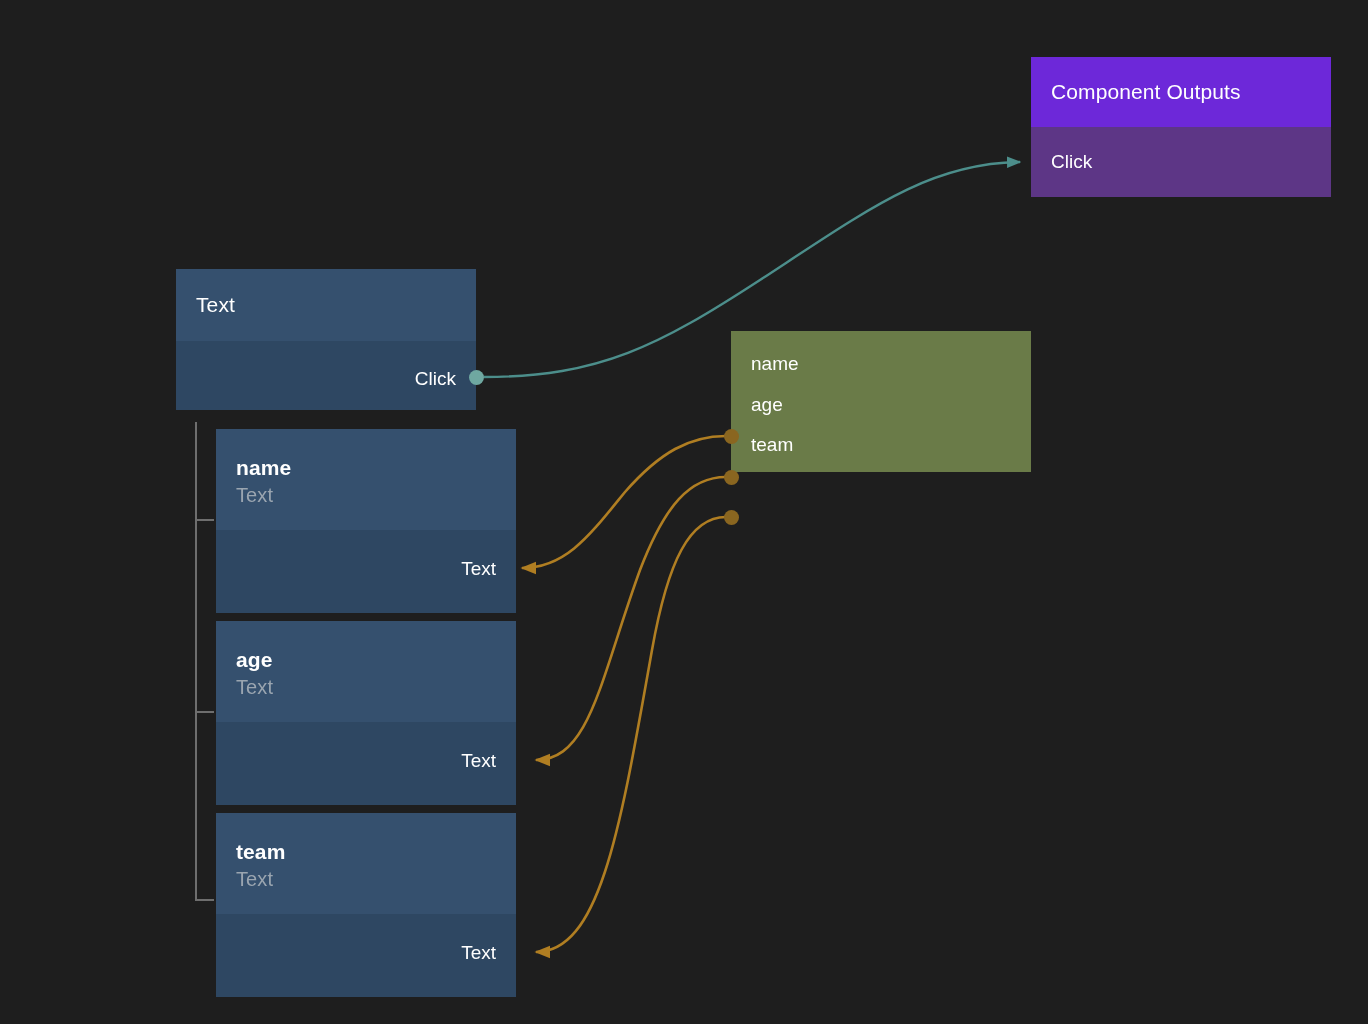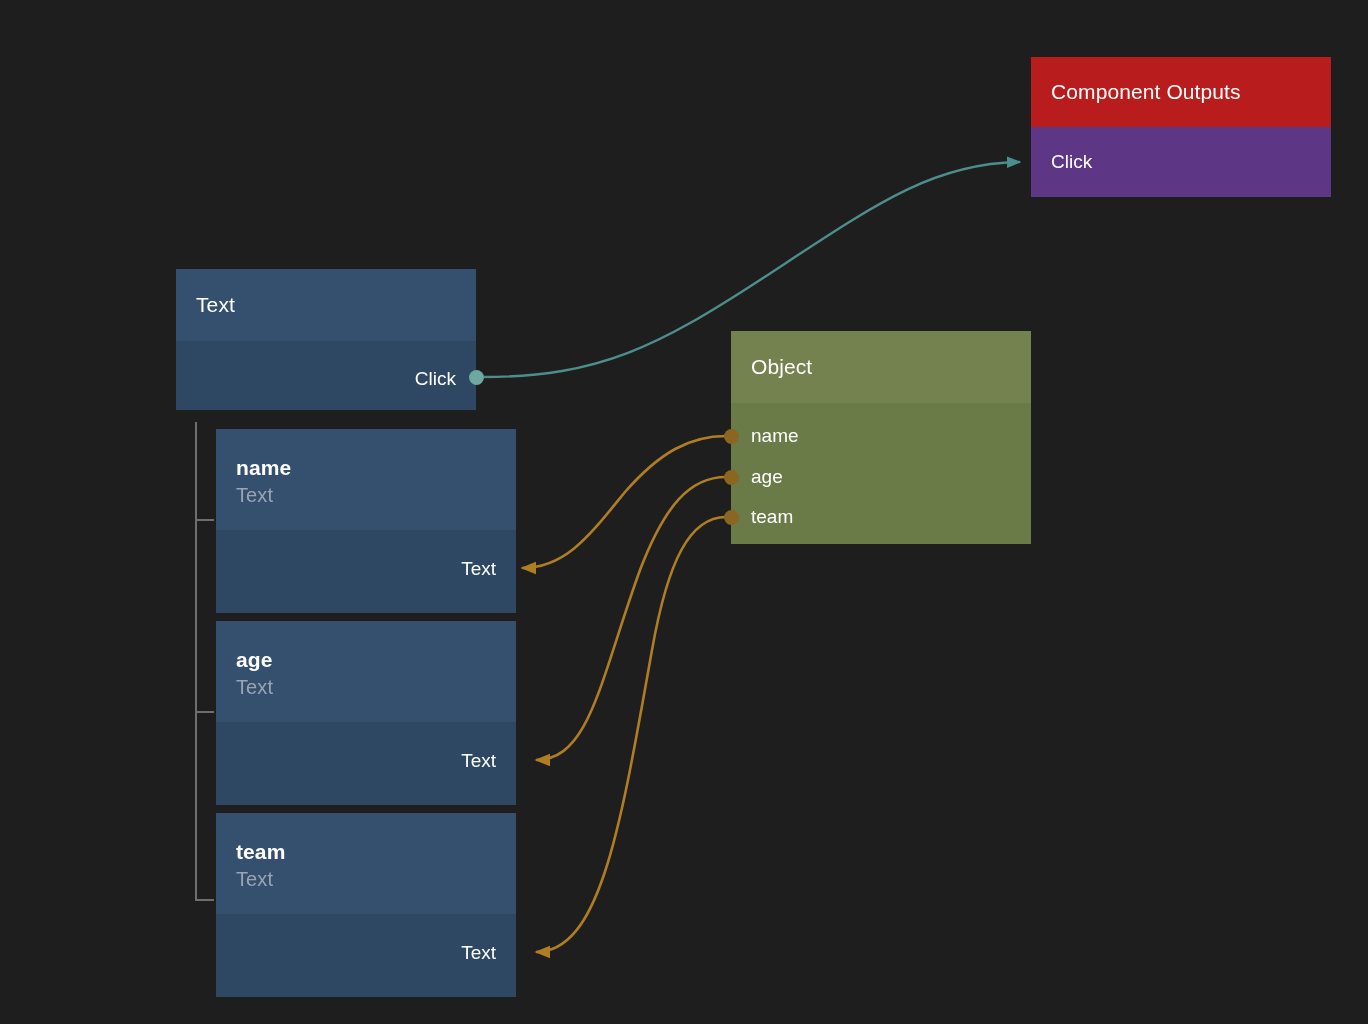--- a/index.html
+++ b/index.html
@@ -51,21 +51,21 @@
 
   
   .blue .node-header { background: #35506e; }
   .blue .node-body   { background: #2e4762; }
 
   
   .olive .node-header { background: #73824e; }
   .olive .node-body   { background: #6a7b48; }
 
   
-  .purple .node-header { background: #b91c1c; }
+  .purple .node-header { background: #6d28d9; }
   .purple .node-body   { background: #5d3686; }
 
   
   #node-group { left: 176px; top: 269px; width: 300px; }
   #node-group .node-header { height: 72px; }
   #node-group .node-body   { height: 69px; }
 
   .port-row-out {
     position: absolute;
     right: 0;
@@ -220,23 +220,20 @@
       <div class="child-subtitle">Text</div>
     </div>
     <div class="node-body">
       <div class="port-row-out" style="top:27px;">
         <span>Text</span>
       </div>
     </div>
   </div>
 
   <div class="node olive" id="node-object">
-    <div class="node-header">
-      <span>Object</span>
-    </div>
     <div class="node-body">
       <div class="port-row-in" style="top:21px;">
         <span>name</span>
       </div>
       <div class="port-row-in" style="top:62px;">
         <span>age</span>
       </div>
       <div class="port-row-in" style="top:102px;">
         <span>team</span>
       </div>

